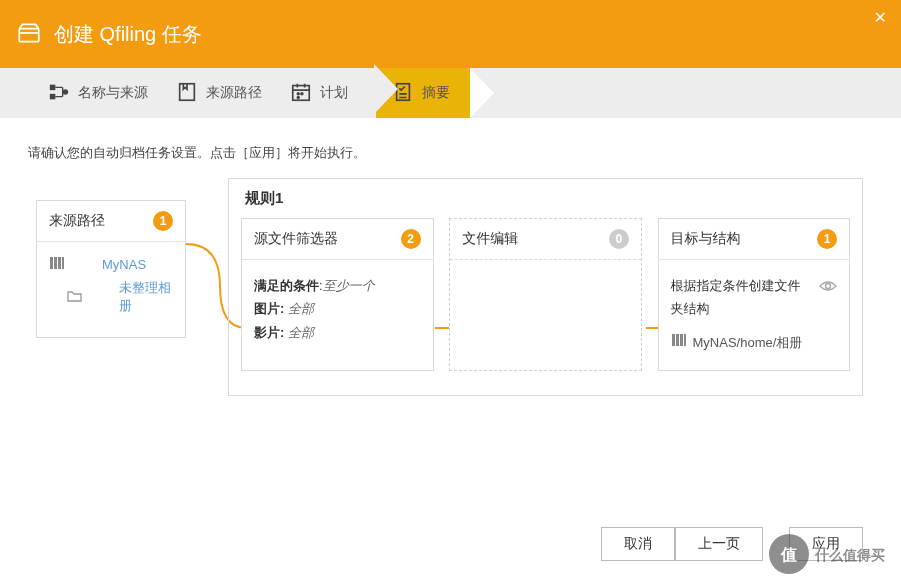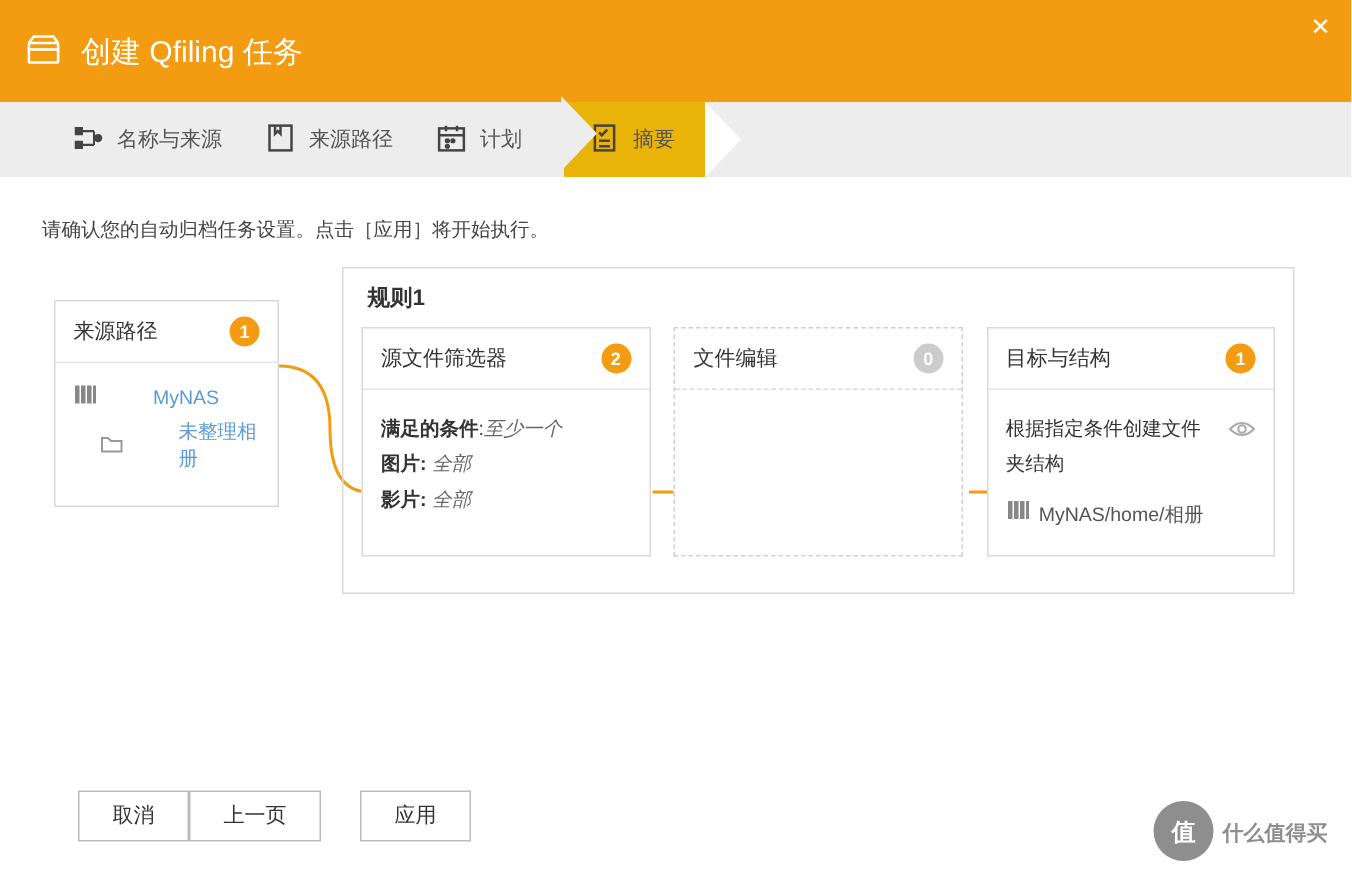--- a/index.html
+++ b/index.html
@@ -46,21 +46,21 @@
     .cond-val { font-style: italic; color: #666; }
     
     .dest-row { display: flex; align-items: flex-start; gap: 8px; margin-bottom: 10px; }
     .eye { color: #aaa; flex-shrink: 0; margin-top: 2px; }
     .dest-path { display: flex; align-items: center; gap: 6px; color: #555; }
     .dest-path .ic { color: #999; }
     
     .connector-h { position: absolute; height: 2px; background: #f39c12; }
     .connector-curve { position: absolute; }
     
-    .footer { position: absolute; bottom: 22px; left: 0; right: 0; padding: 0 52px; display: flex; justify-content: flex-start; }
+    .footer { position: absolute; bottom: 22px; left: 0; right: 0; padding: 0 38px; display: flex; justify-content: flex-end; }
     .btn { border: 1px solid #bbb; background: #fff; padding: 7px 22px; font-size: 14px; cursor: pointer; font-family: inherit; color: #333; }
     .btn-group { display: flex; gap: 26px; }
     
     .watermark { position: absolute; right: 4px; bottom: 4px; opacity: 0.55; }
   </style>
 </head>
 <body>
 
 <div class="titlebar">
   <span class="title-icon">

